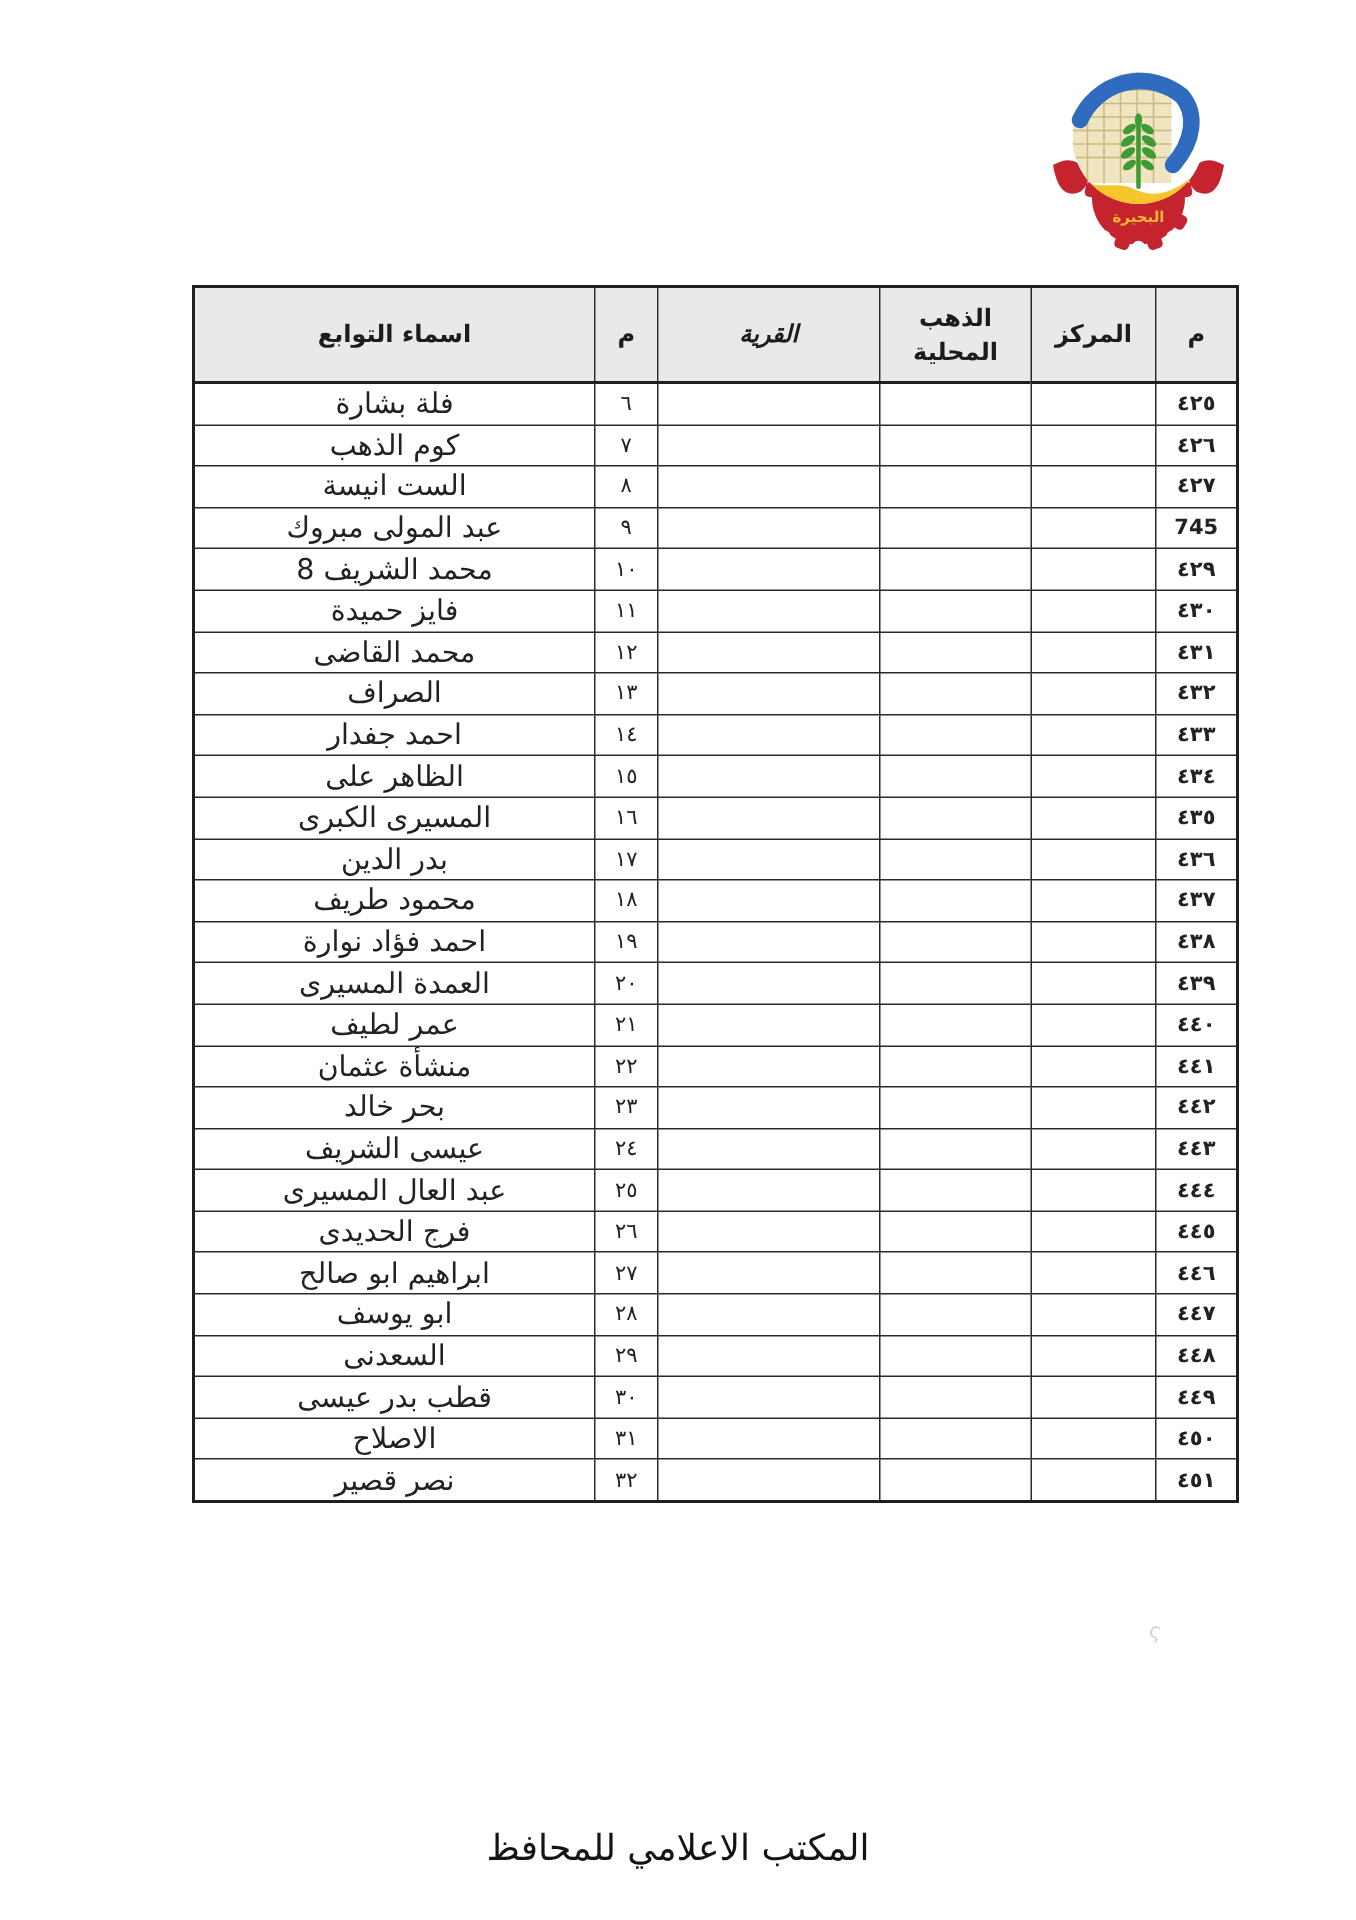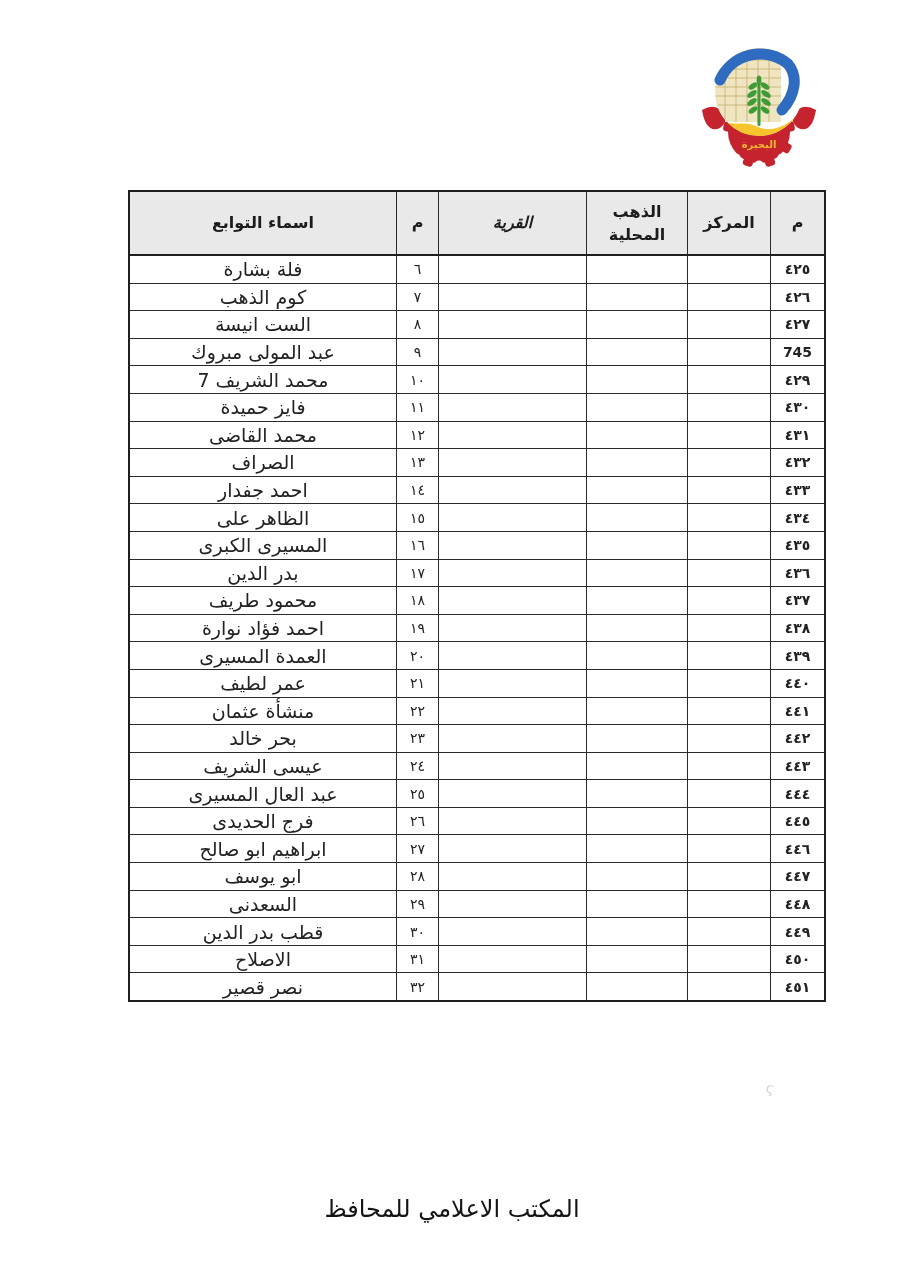--- a/index.html
+++ b/index.html
@@ -36,21 +36,21 @@
   .c-village{width:139px;font-style:italic;}
   .c-idx{width:33px;}
   .c-name{width:258px;}
 
   
   .footer{
     position:absolute;left:0;right:0;top:1192px;text-align:center;
     direction:rtl;color:#141414;font-size:24px;line-height:1.45;
     letter-spacing:0;
   }
-  .footer .line{display:block;}
+  .footer .line{display:block;margin-top:23px;}
 
   
   .artifact{
     position:absolute;left:766px;top:1080px;color:#d3d3d3;font-size:14px;
     transform:rotate(12deg);user-select:none;
   }
 </style>
 </head>
 <body>
 
@@ -172,21 +172,21 @@
       <td class="c-village"></td>
       <td class="c-idx">٩</td>
       <td class="c-name">عبد المولى مبروك</td>
     </tr>
         <tr>
       <td class="c-serial">٤٢٩</td>
       <td class="c-center"></td>
       <td class="c-unit"></td>
       <td class="c-village"></td>
       <td class="c-idx">١٠</td>
-      <td class="c-name">محمد الشريف 7</td>
+      <td class="c-name">محمد الشريف 8</td>
     </tr>
         <tr>
       <td class="c-serial">٤٣٠</td>
       <td class="c-center"></td>
       <td class="c-unit"></td>
       <td class="c-village"></td>
       <td class="c-idx">١١</td>
       <td class="c-name">فايز حميدة</td>
     </tr>
         <tr>
@@ -332,21 +332,21 @@
       <td class="c-village"></td>
       <td class="c-idx">٢٩</td>
       <td class="c-name">السعدنى</td>
     </tr>
         <tr>
       <td class="c-serial">٤٤٩</td>
       <td class="c-center"></td>
       <td class="c-unit"></td>
       <td class="c-village"></td>
       <td class="c-idx">٣٠</td>
-      <td class="c-name">قطب بدر الدين</td>
+      <td class="c-name">قطب بدر عيسى</td>
     </tr>
         <tr>
       <td class="c-serial">٤٥٠</td>
       <td class="c-center"></td>
       <td class="c-unit"></td>
       <td class="c-village"></td>
       <td class="c-idx">٣١</td>
       <td class="c-name">الاصلاح</td>
     </tr>
         <tr>

